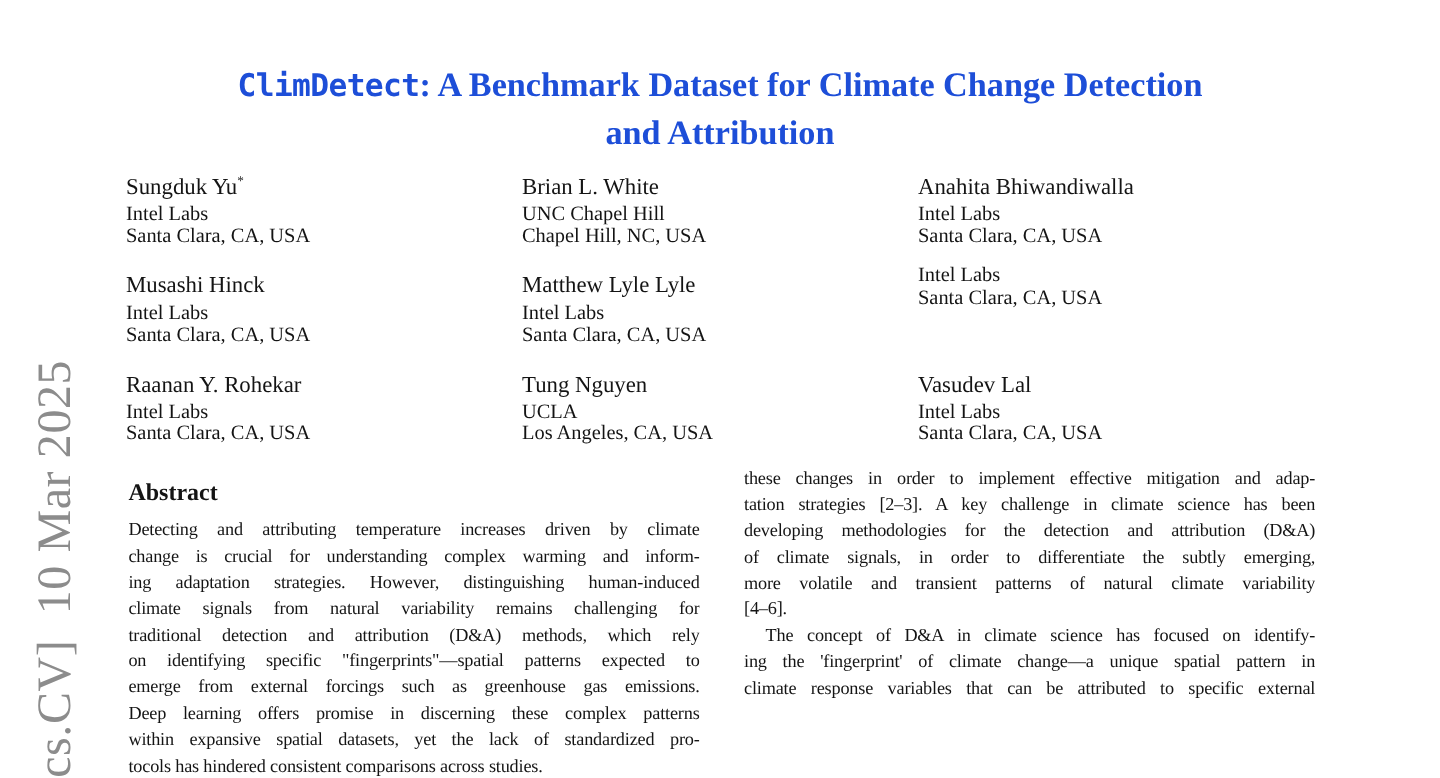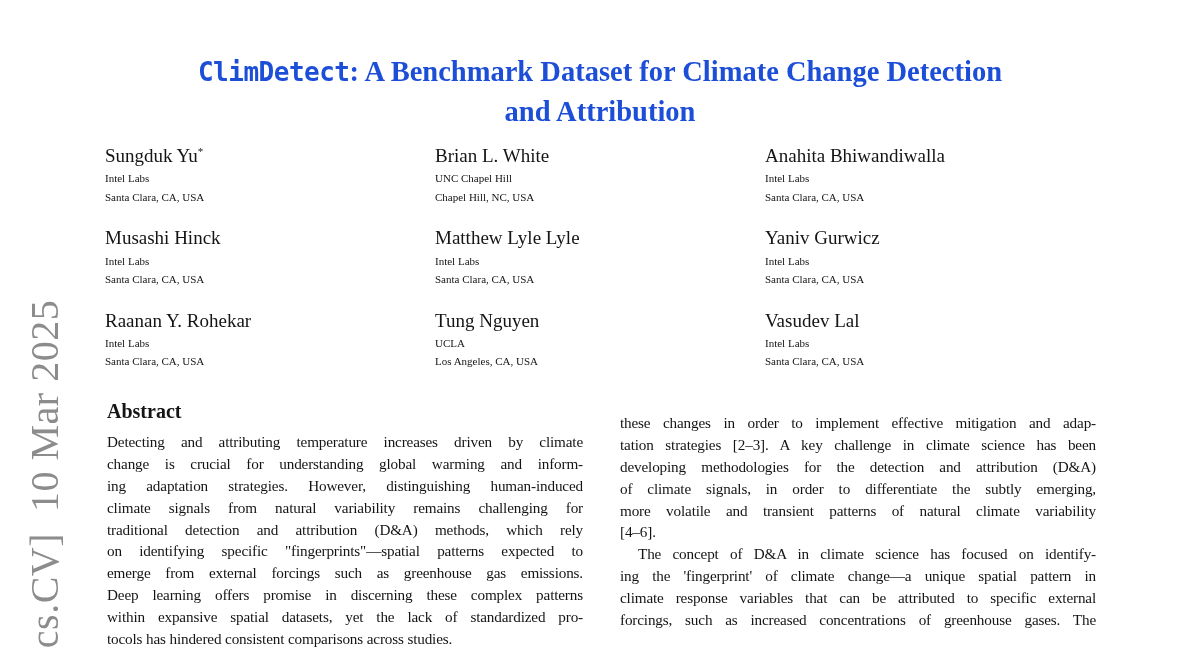--- a/index.html
+++ b/index.html
@@ -49,37 +49,37 @@
     position:absolute;
     top:138px; left:105px;
     width:990px;
     display:grid;
     grid-template-columns:1fr 1fr 1fr;
     row-gap:14px;
     text-align:left;
   }
   .author .name { font-size:19px; line-height:26px; }
   .author .name sup { font-size:11px; vertical-align:super; }
-  .author .affil { font-size:11px; line-height:18.5px; }
+  .author .affil { font-size:17px; line-height:18.5px; }
 
   
   .abstract-heading {
     position:absolute;
     top:400px; left:107px;
     font-size:20px;
     font-weight:bold;
   }
   .col {
     position:absolute;
     width:476px;
     font-size:15.2px;
     letter-spacing:-0.15px;
   }
   .col-left  { top:431px; left:107px; }
-  .col-right { top:412px; left:620px; }
+  .col-right { top:388px; left:620px; }
   .line {
     height:21.9px;
     line-height:21.9px;
     overflow:hidden;
     text-align:justify;
     text-align-last:justify;
     white-space:nowrap;
   }
   .line.end { text-align-last:left; }
   .line.indent { text-indent:18px; }
@@ -117,21 +117,20 @@
       <div class="name"><span>Musashi Hinck</span><sup></sup></div>
       <div class="affil">Intel Labs</div>
       <div class="affil">Santa Clara, CA, USA</div>
     </div>
     <div class="author">
       <div class="name"><span>Matthew Lyle Lyle</span><sup></sup></div>
       <div class="affil">Intel Labs</div>
       <div class="affil">Santa Clara, CA, USA</div>
     </div>
     <div class="author">
-      <div class="name"><span>Yaniv Gurwicz</span><sup></sup></div>
       <div class="affil">Intel Labs</div>
       <div class="affil">Santa Clara, CA, USA</div>
     </div>
     <div class="author">
       <div class="name"><span>Raanan Y. Rohekar</span><sup></sup></div>
       <div class="affil">Intel Labs</div>
       <div class="affil">Santa Clara, CA, USA</div>
     </div>
     <div class="author">
       <div class="name"><span>Tung Nguyen</span><sup></sup></div>
@@ -142,37 +141,36 @@
       <div class="name"><span>Vasudev Lal</span><sup></sup></div>
       <div class="affil">Intel Labs</div>
       <div class="affil">Santa Clara, CA, USA</div>
     </div>
   </div>
 
   <div class="abstract-heading">Abstract</div>
 
   <div class="col col-left">
     <div class="line">Detecting and attributing temperature increases driven by climate</div>
-    <div class="line">change is crucial for understanding global warming and inform-</div>
+    <div class="line">change is crucial for understanding complex warming and inform-</div>
     <div class="line">ing adaptation strategies. However, distinguishing human-induced</div>
     <div class="line">climate signals from natural variability remains challenging for</div>
     <div class="line">traditional detection and attribution (D&amp;A) methods, which rely</div>
     <div class="line">on identifying specific "fingerprints"—spatial patterns expected to</div>
     <div class="line">emerge from external forcings such as greenhouse gas emissions.</div>
     <div class="line">Deep learning offers promise in discerning these complex patterns</div>
     <div class="line">within expansive spatial datasets, yet the lack of standardized pro-</div>
     <div class="line end">tocols has hindered consistent comparisons across studies.</div>
   </div>
 
   <div class="col col-right">
     <div class="line">these changes in order to implement effective mitigation and adap-</div>
     <div class="line">tation strategies [2–3]. A key challenge in climate science has been</div>
     <div class="line">developing methodologies for the detection and attribution (D&amp;A)</div>
     <div class="line">of climate signals, in order to differentiate the subtly emerging,</div>
     <div class="line">more volatile and transient patterns of natural climate variability</div>
     <div class="line end">[4–6].</div>
     <div class="line indent">The concept of D&amp;A in climate science has focused on identify-</div>
     <div class="line">ing the 'fingerprint' of climate change—a unique spatial pattern in</div>
     <div class="line">climate response variables that can be attributed to specific external</div>
-    <div class="line">forcings, such as increased concentrations of greenhouse gases. The</div>
   </div>
 
 </div>
 
 </body></html>

